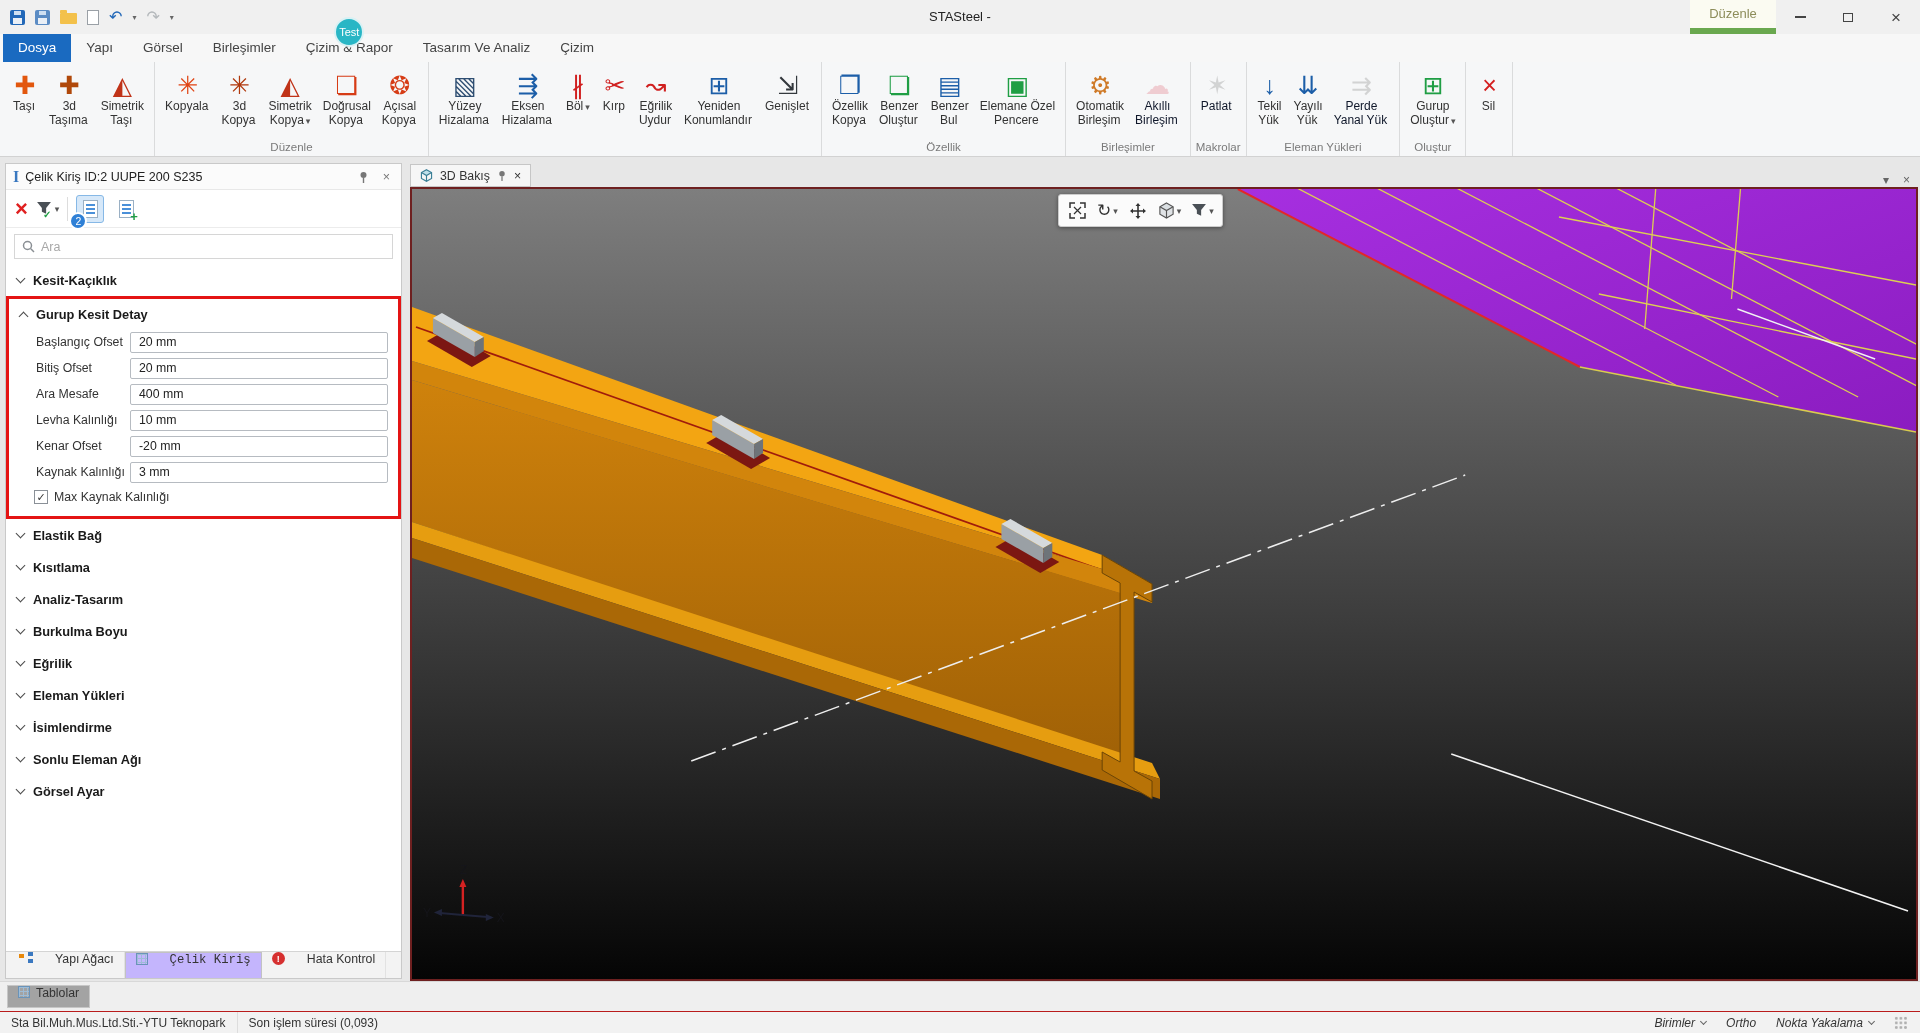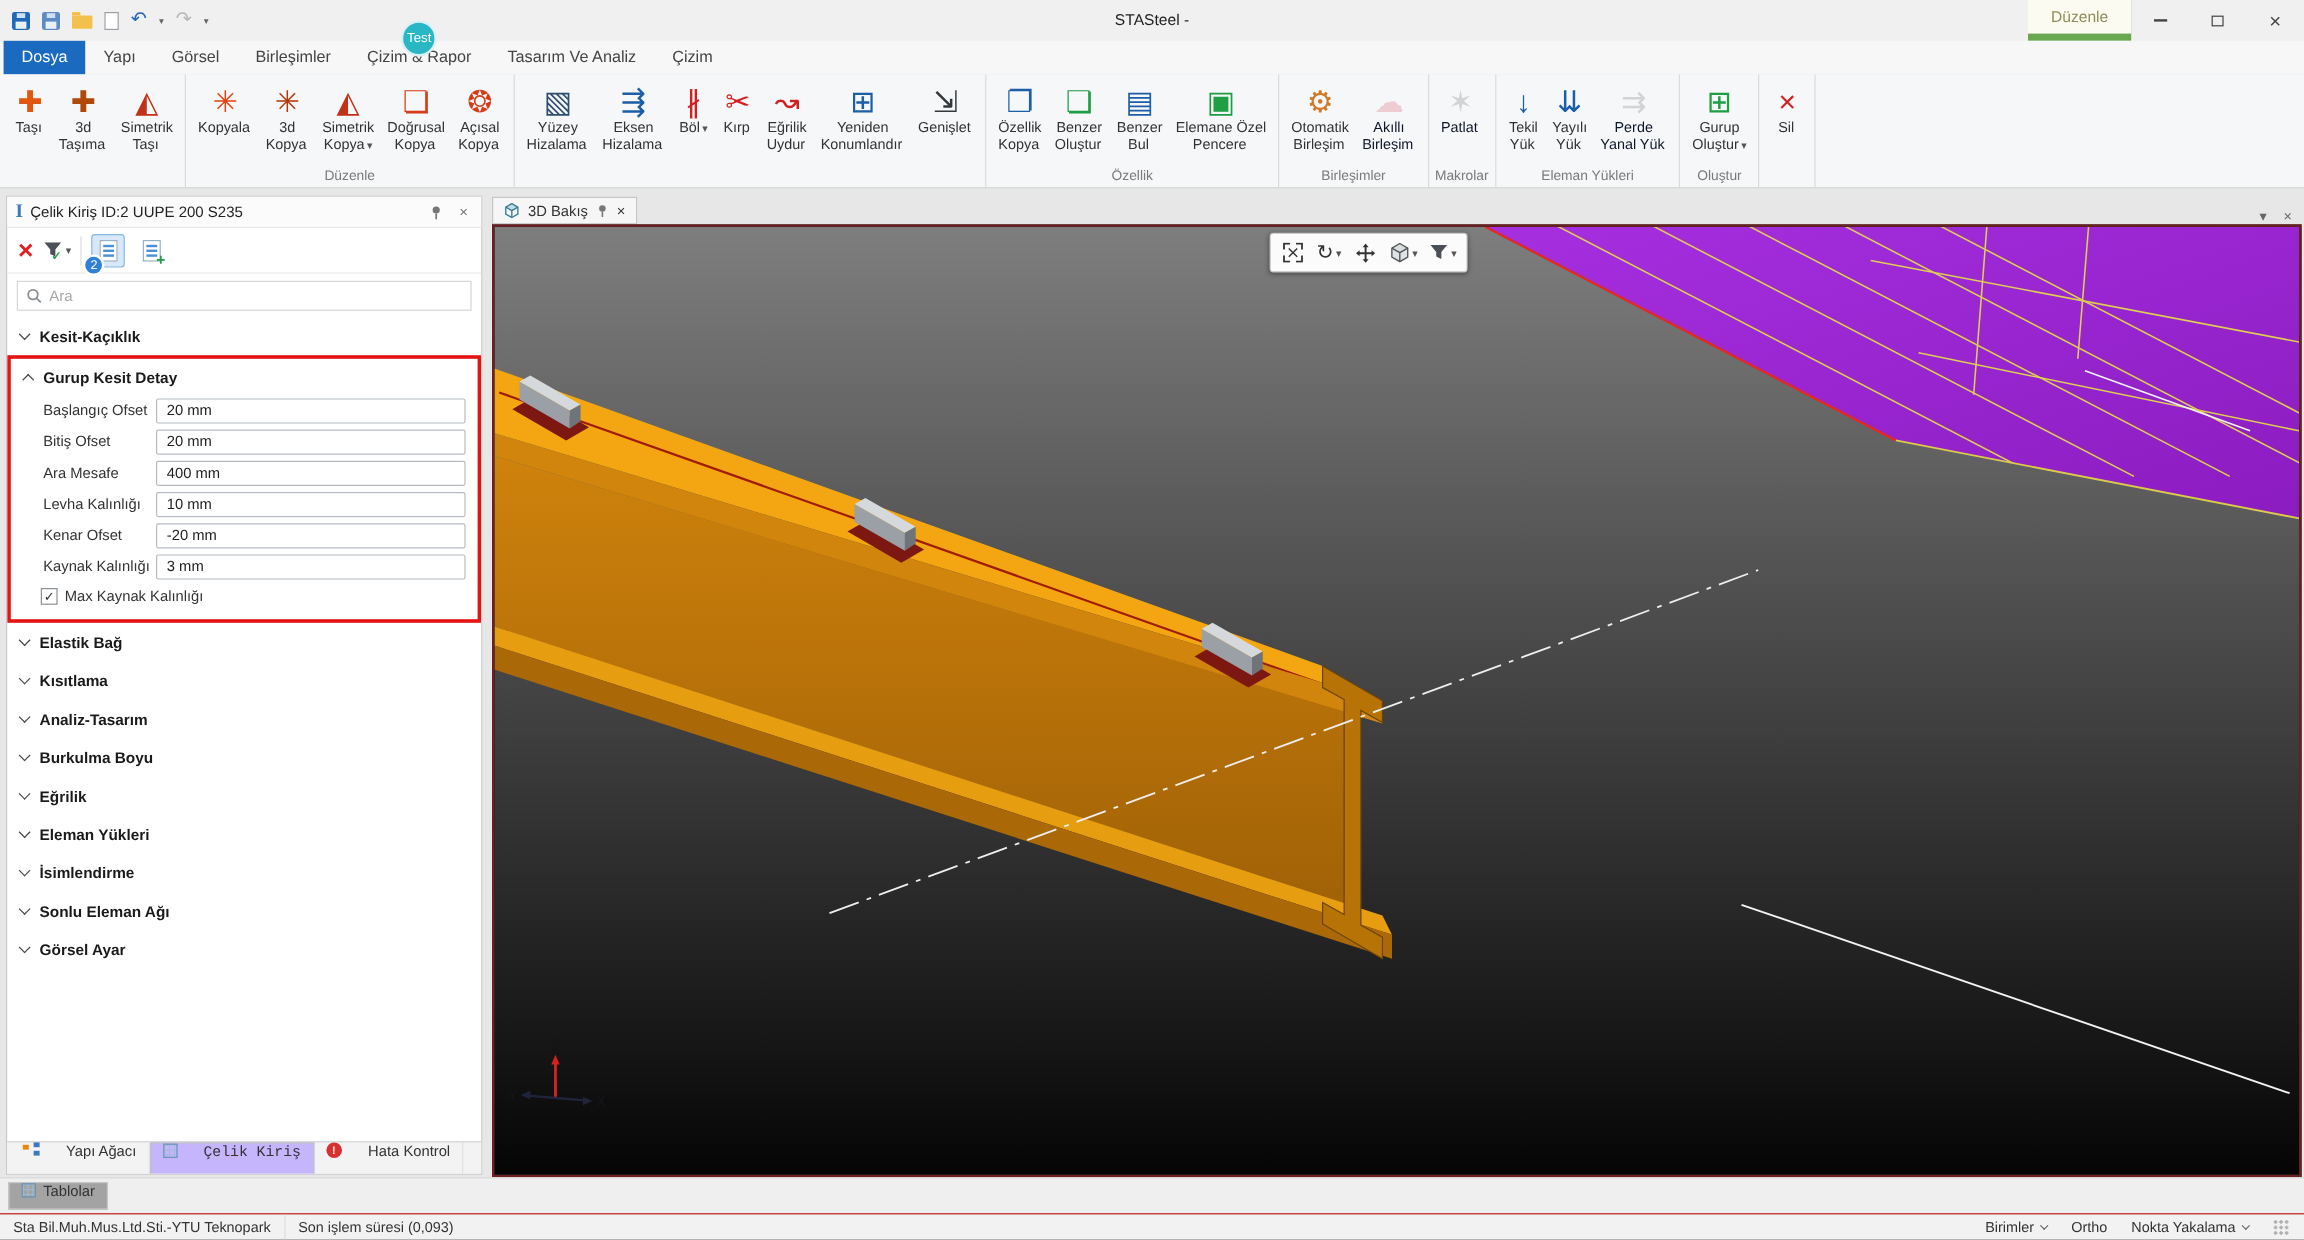--- a/index.html
+++ b/index.html
@@ -108,21 +108,21 @@
 
   
   .tablolar-bar { position:absolute; left:0; right:0; top:981px; height:30px; background:#efefef; border-top:1px solid #d8d8d8;
                   display:flex; align-items:center; }
   .tablolar-btn { margin-left:7px; display:inline-flex; gap:6px; height:23px; padding:0 10px; background:#a3a3a3;
                   border:1px solid #c6c6c6; font-size:12.3px; }
   .statusbar { position:absolute; left:0; right:0; bottom:0; height:22px; background:#f2f2f2; border-top:1px solid #b91c1c;
                display:flex; align-items:center; font-size:12px; color:#333; }
   .sb-cell { padding:0 11px; height:100%; display:flex; align-items:center; }
   .sb-cell.b { border-right:1px solid #ddd; }
-  .sb-right { margin-left:auto; display:flex; gap:20px; padding-right:12px; }
+  .sb-right { margin-left:auto; display:flex; gap:20px; padding-right:12px;font-style:italic; }
   .sb-item { display:flex; align-items:center; gap:6px; }
   .chev-s { width:5px; height:5px; border-right:1.4px solid #666; border-bottom:1.4px solid #666; transform:rotate(45deg); margin-top:-2px; }
   .grip { width:14px; height:14px; background-image:radial-gradient(#b0b0b0 1.2px, transparent 1.5px); background-size:4.6px 4.6px; }
 
   
   .doc-tabrow { position:absolute; left:410px; top:163px; right:0; height:24px; display:flex; align-items:flex-end; }
   .doc-tab { display:flex; align-items:center; gap:7px; height:23px; padding:0 9px; background:#f6f6f6; border:1px solid #c6c6c6;
              font-size:12.3px; color:#333; }
   .doc-tab-controls { margin-left:auto; display:flex; gap:14px; padding-right:10px; color:#666; align-items:center; font-size:12px; }
   .viewport { position:absolute; left:410px; top:187px; right:2px; height:794px; border:2px solid #6e2020; background:#222; overflow:hidden; }

